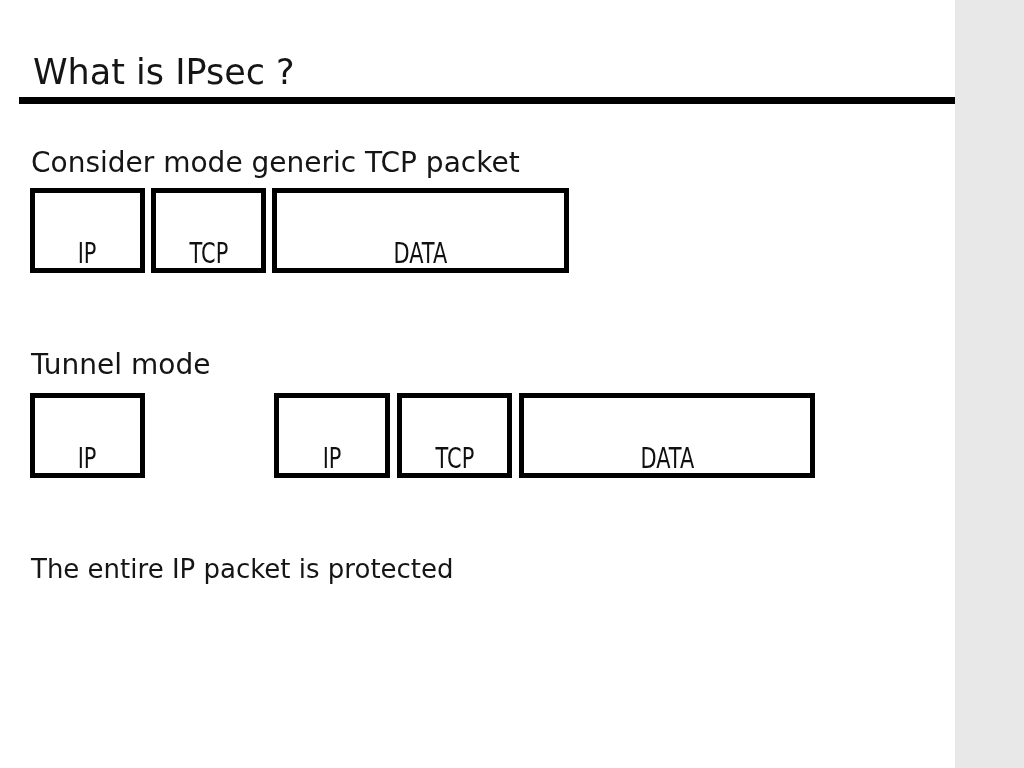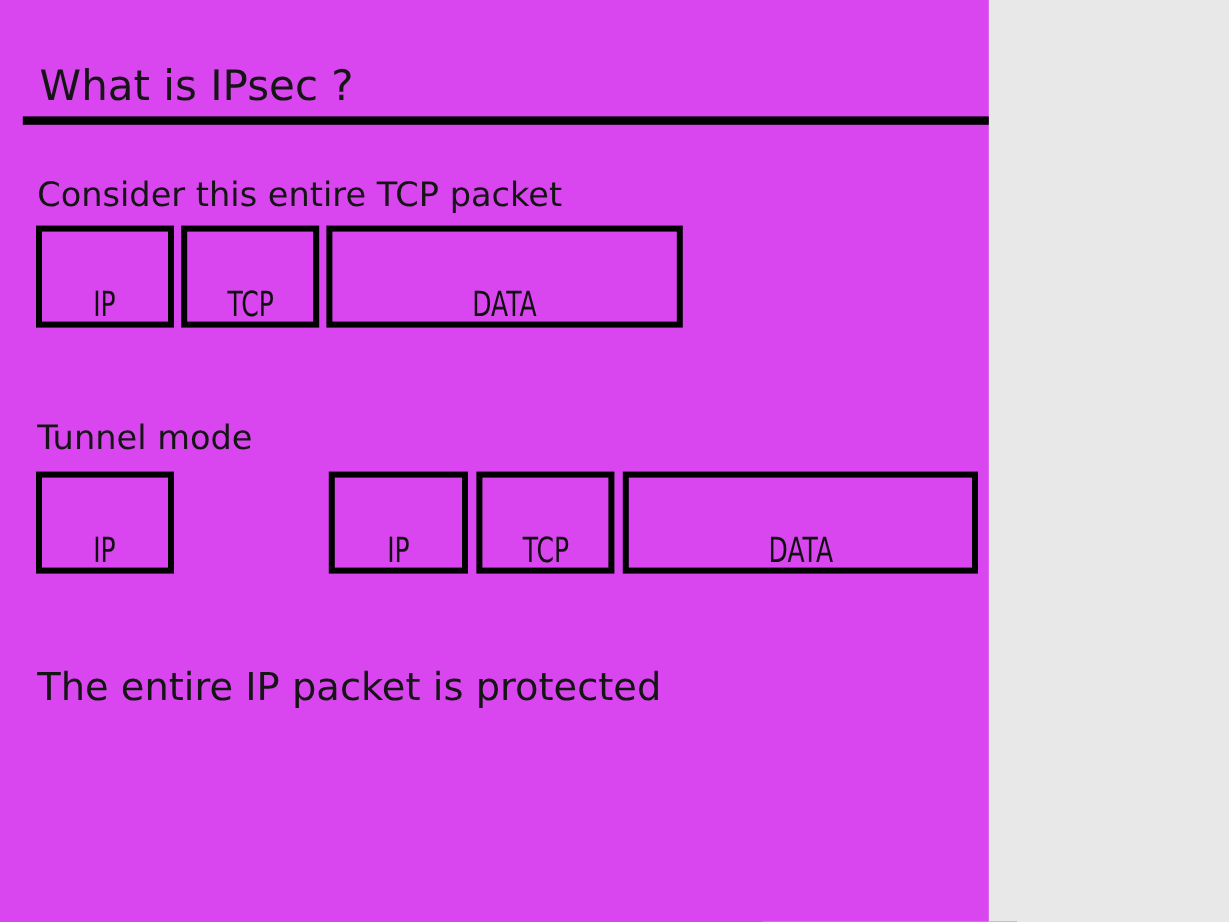--- a/index.html
+++ b/index.html
@@ -5,23 +5,23 @@
   html, body {
     margin: 0;
     padding: 0;
   }
   body {
     background: #e8e8e8;
     font-family: "DejaVu Sans", "Liberation Sans", sans-serif;
   }
   .slide {
     position: relative;
-    width: 824px;
+    width: 955px;
     height: 768px;
-    background: #d946ef;
+    background: #ffffff;
     overflow: hidden;
     color: #151515;
   }
   .slide-title {
     position: absolute;
     left: 33px;
     top: 55px;
     font-size: 35px;
     line-height: 1;
     white-space: nowrap;
@@ -42,21 +42,21 @@
     line-height: 1;
     white-space: nowrap;
     color: #151515;
   }
   .caption-row1 { top: 149px; }
   .caption-row2 { top: 351px; text-align: right; }
   .footer-note {
     position: absolute;
     left: 31px;
     top: 556px;
-    font-size: 32px;
+    font-size: 26px;
     line-height: 1;
     white-space: nowrap;
     color: #151515;
   }
   .pkt-box {
     position: absolute;
     height: 85px;
     box-sizing: border-box;
     border: 5px solid #000000;
     background: transparent;
@@ -88,21 +88,21 @@
 </style>
 </head>
 <body>
 
 <div class="slide">
 
   <div class="slide-title">What is IPsec ?</div>
 
   <div class="title-rule"></div>
 
-  <div class="caption caption-row1">Consider this entire TCP packet</div>
+  <div class="caption caption-row1">Consider mode generic TCP packet</div>
 
   <div class="pkt-box r1 r1-ip">
     <span class="pkt-label">IP</span>
   </div>
   <div class="pkt-box r1 r1-tcp">
     <span class="pkt-label">TCP</span>
   </div>
   <div class="pkt-box r1 r1-data">
     <span class="pkt-label">DATA</span>
   </div>

